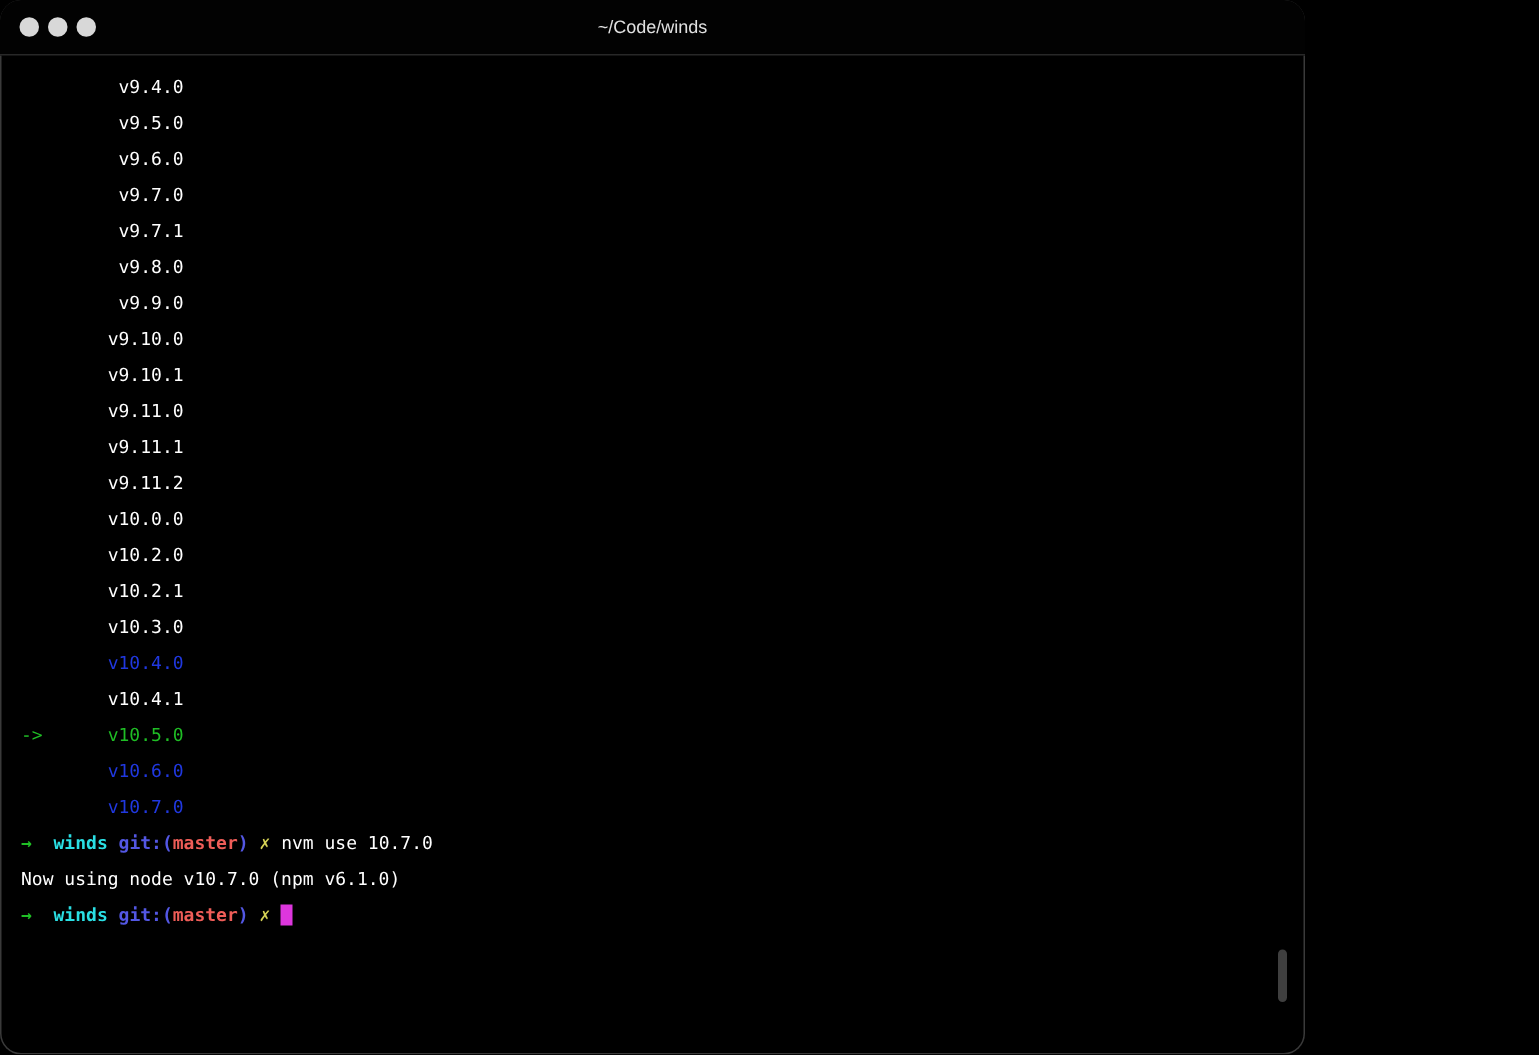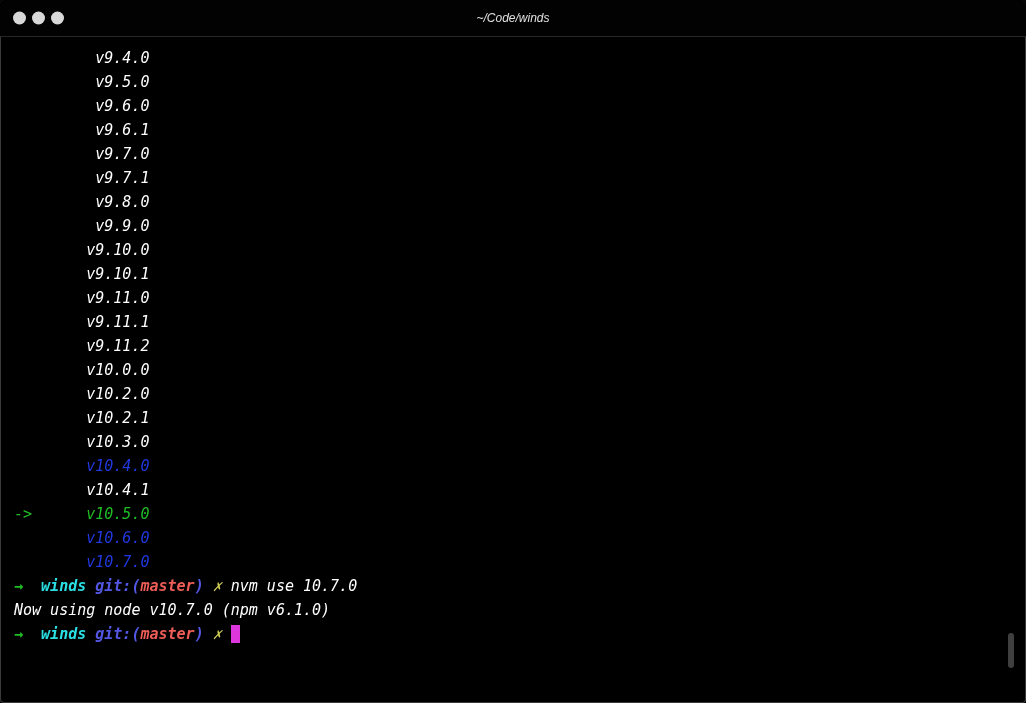--- a/index.html
+++ b/index.html
@@ -2,29 +2,28 @@
 <html style="--background: #000000; --white: #ffffff; --blue: #2038e0; --blue-bright: #5357e3; --green: #1fbe25; --cyan: #2adfe4; --red: #ef5d58; --yellow: #d6d255; --magenta-cursor: #dd36dd; --title-fg: #e0e0e0; --traffic-light: #d8d8d8; --scrollbar-thumb: #3f3f3f;"><head>
 <meta charset="utf-8">
 <style>
   html, body {
     margin: 0;
     padding: 0;
     background: #000000;
   }
   .window {
     position: relative;
-    width: 1026px;
+    width: 870px;
     height: 703px;
     box-sizing: border-box;
     background: var(--background, #000);
-    border-radius: 4px;
+    border-radius: 14px;
     overflow: hidden;
     box-shadow: inset 0 0 0 1px #3a3a3a;
     font-family: "DejaVu Sans Mono", "Liberation Mono", monospace;
-    font-style: italic;
   }
   .titlebar {
     position: relative;
     height: 37px;
     box-sizing: border-box;
     border-bottom: 1px solid #282828;
     display: flex;
     align-items: center;
     justify-content: center;
     background: #020202;
@@ -43,21 +42,21 @@
     border-radius: 50%;
     background: var(--traffic-light, #d8d8d8);
   }
   .window-title {
     font-family: "Liberation Sans", sans-serif;
     font-size: 12px;
     color: var(--title-fg, #e0e0e0);
   }
   .terminal {
     padding: 9px 14px;
-    font-size: 15px;
+    font-size: 12px;
     line-height: 24px;
     color: var(--white, #ffffff);
   }
   .term-line {
     white-space: pre;
     height: 24px;
   }
   .term-line span.bold { font-weight: bold; }
   .term-line span.cursor {
     background: var(--magenta-cursor, #dd36dd);
@@ -83,21 +82,20 @@
       <span class="traffic-light"></span>
       <span class="traffic-light"></span>
     </div>
     <span class="window-title">~/Code/winds</span>
   </div>
 
   <div class="terminal">
       <div class="term-line"><span style="color: var(--white);">         v9.4.0</span></div>
       <div class="term-line"><span style="color: var(--white);">         v9.5.0</span></div>
       <div class="term-line"><span style="color: var(--white);">         v9.6.0</span></div>
-      <div class="term-line"><span style="color: var(--white);">         v9.6.1</span></div>
       <div class="term-line"><span style="color: var(--white);">         v9.7.0</span></div>
       <div class="term-line"><span style="color: var(--white);">         v9.7.1</span></div>
       <div class="term-line"><span style="color: var(--white);">         v9.8.0</span></div>
       <div class="term-line"><span style="color: var(--white); margin-top: 10px;">         v9.9.0</span></div>
       <div class="term-line"><span style="color: var(--white);">        v9.10.0</span></div>
       <div class="term-line"><span style="color: var(--white);">        v9.10.1</span></div>
       <div class="term-line"><span style="color: var(--white);">        v9.11.0</span></div>
       <div class="term-line"><span style="color: var(--white); margin-top: 20px;">        v9.11.1</span></div>
       <div class="term-line"><span style="color: var(--white);">        v9.11.2</span></div>
       <div class="term-line"><span style="color: var(--white);">        v10.0.0</span></div>

